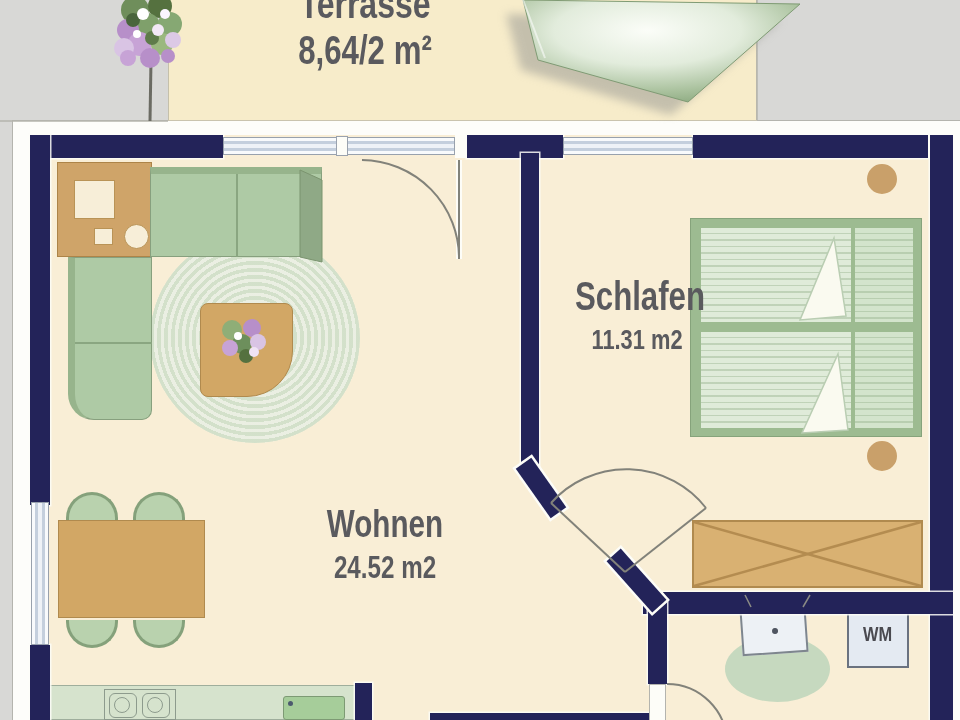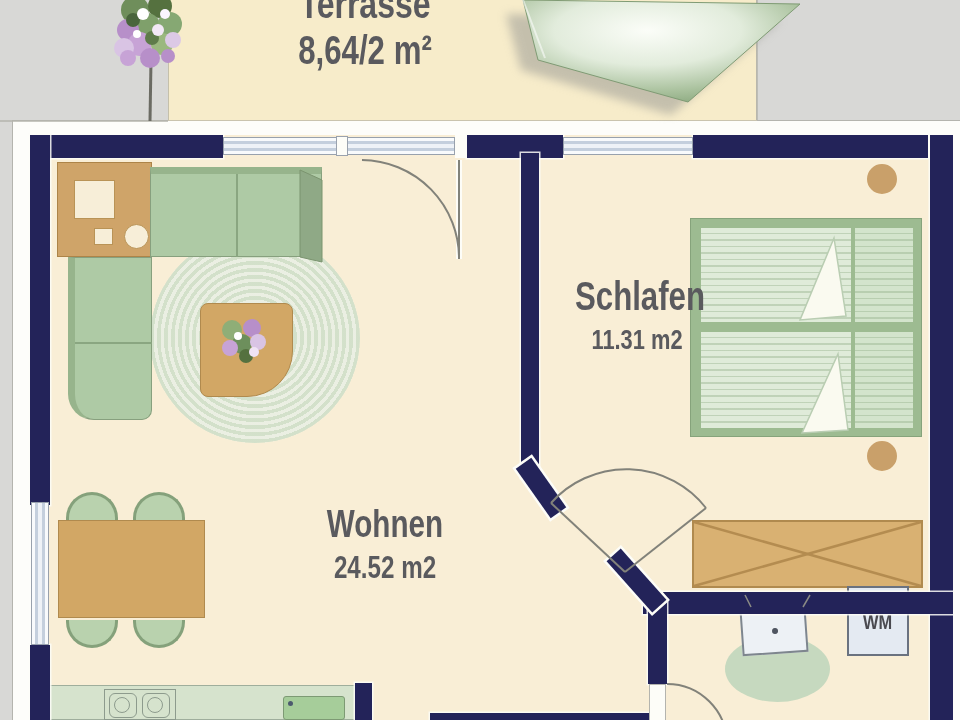--- a/index.html
+++ b/index.html
@@ -78,21 +78,21 @@
   <div class="abs" style="left:867px;top:441px;width:22px;height:22px;border:15px solid #c9a06a;border-radius:50%;background:#fbfbf2;"></div>
 
   <div class="abs" style="left:692px;top:520px;width:231px;height:68px;background:#d9b172;border:2px solid #b08a4e;"></div>
 
   <div class="abs" style="left:725px;top:636px;width:105px;height:66px;border-radius:50%;background:#c6d9bf;"></div>
 
   <div class="abs" style="left:741px;top:607px;width:66px;height:47px;background:#edf1f5;border:2px solid #7e868e;transform:rotate(-4deg);">
     <div class="abs" style="left:29px;top:19px;width:6px;height:6px;border-radius:50%;background:#4f5560;"></div>
   </div>
 
-  <div class="abs" style="left:847px;top:586px;width:62px;height:70px;background:#e4eaf2;border:2px solid #6a7280;display:flex;align-items:center;justify-content:center;">
+  <div class="abs" style="left:847px;top:598px;width:62px;height:70px;background:#e4eaf2;border:2px solid #6a7280;display:flex;align-items:center;justify-content:center;">
     <span class="lbl" style="font-size:21px;color:#4a4a50;">WM</span>
   </div>
 
   <div class="abs wall" style="left:38px;top:135px;width:185px;height:23px;"></div>
   <div class="abs wall" style="left:467px;top:135px;width:96px;height:23px;"></div>
   <div class="abs wall" style="left:693px;top:135px;width:235px;height:23px;"></div>
   <div class="abs wall" style="left:30px;top:135px;width:20px;height:370px;"></div>
   <div class="abs wall" style="left:30px;top:645px;width:20px;height:75px;"></div>
   <div class="abs wall" style="left:930px;top:135px;width:23px;height:585px;"></div>
   <div class="abs wall" style="left:521px;top:153px;width:18px;height:325px;"></div>

